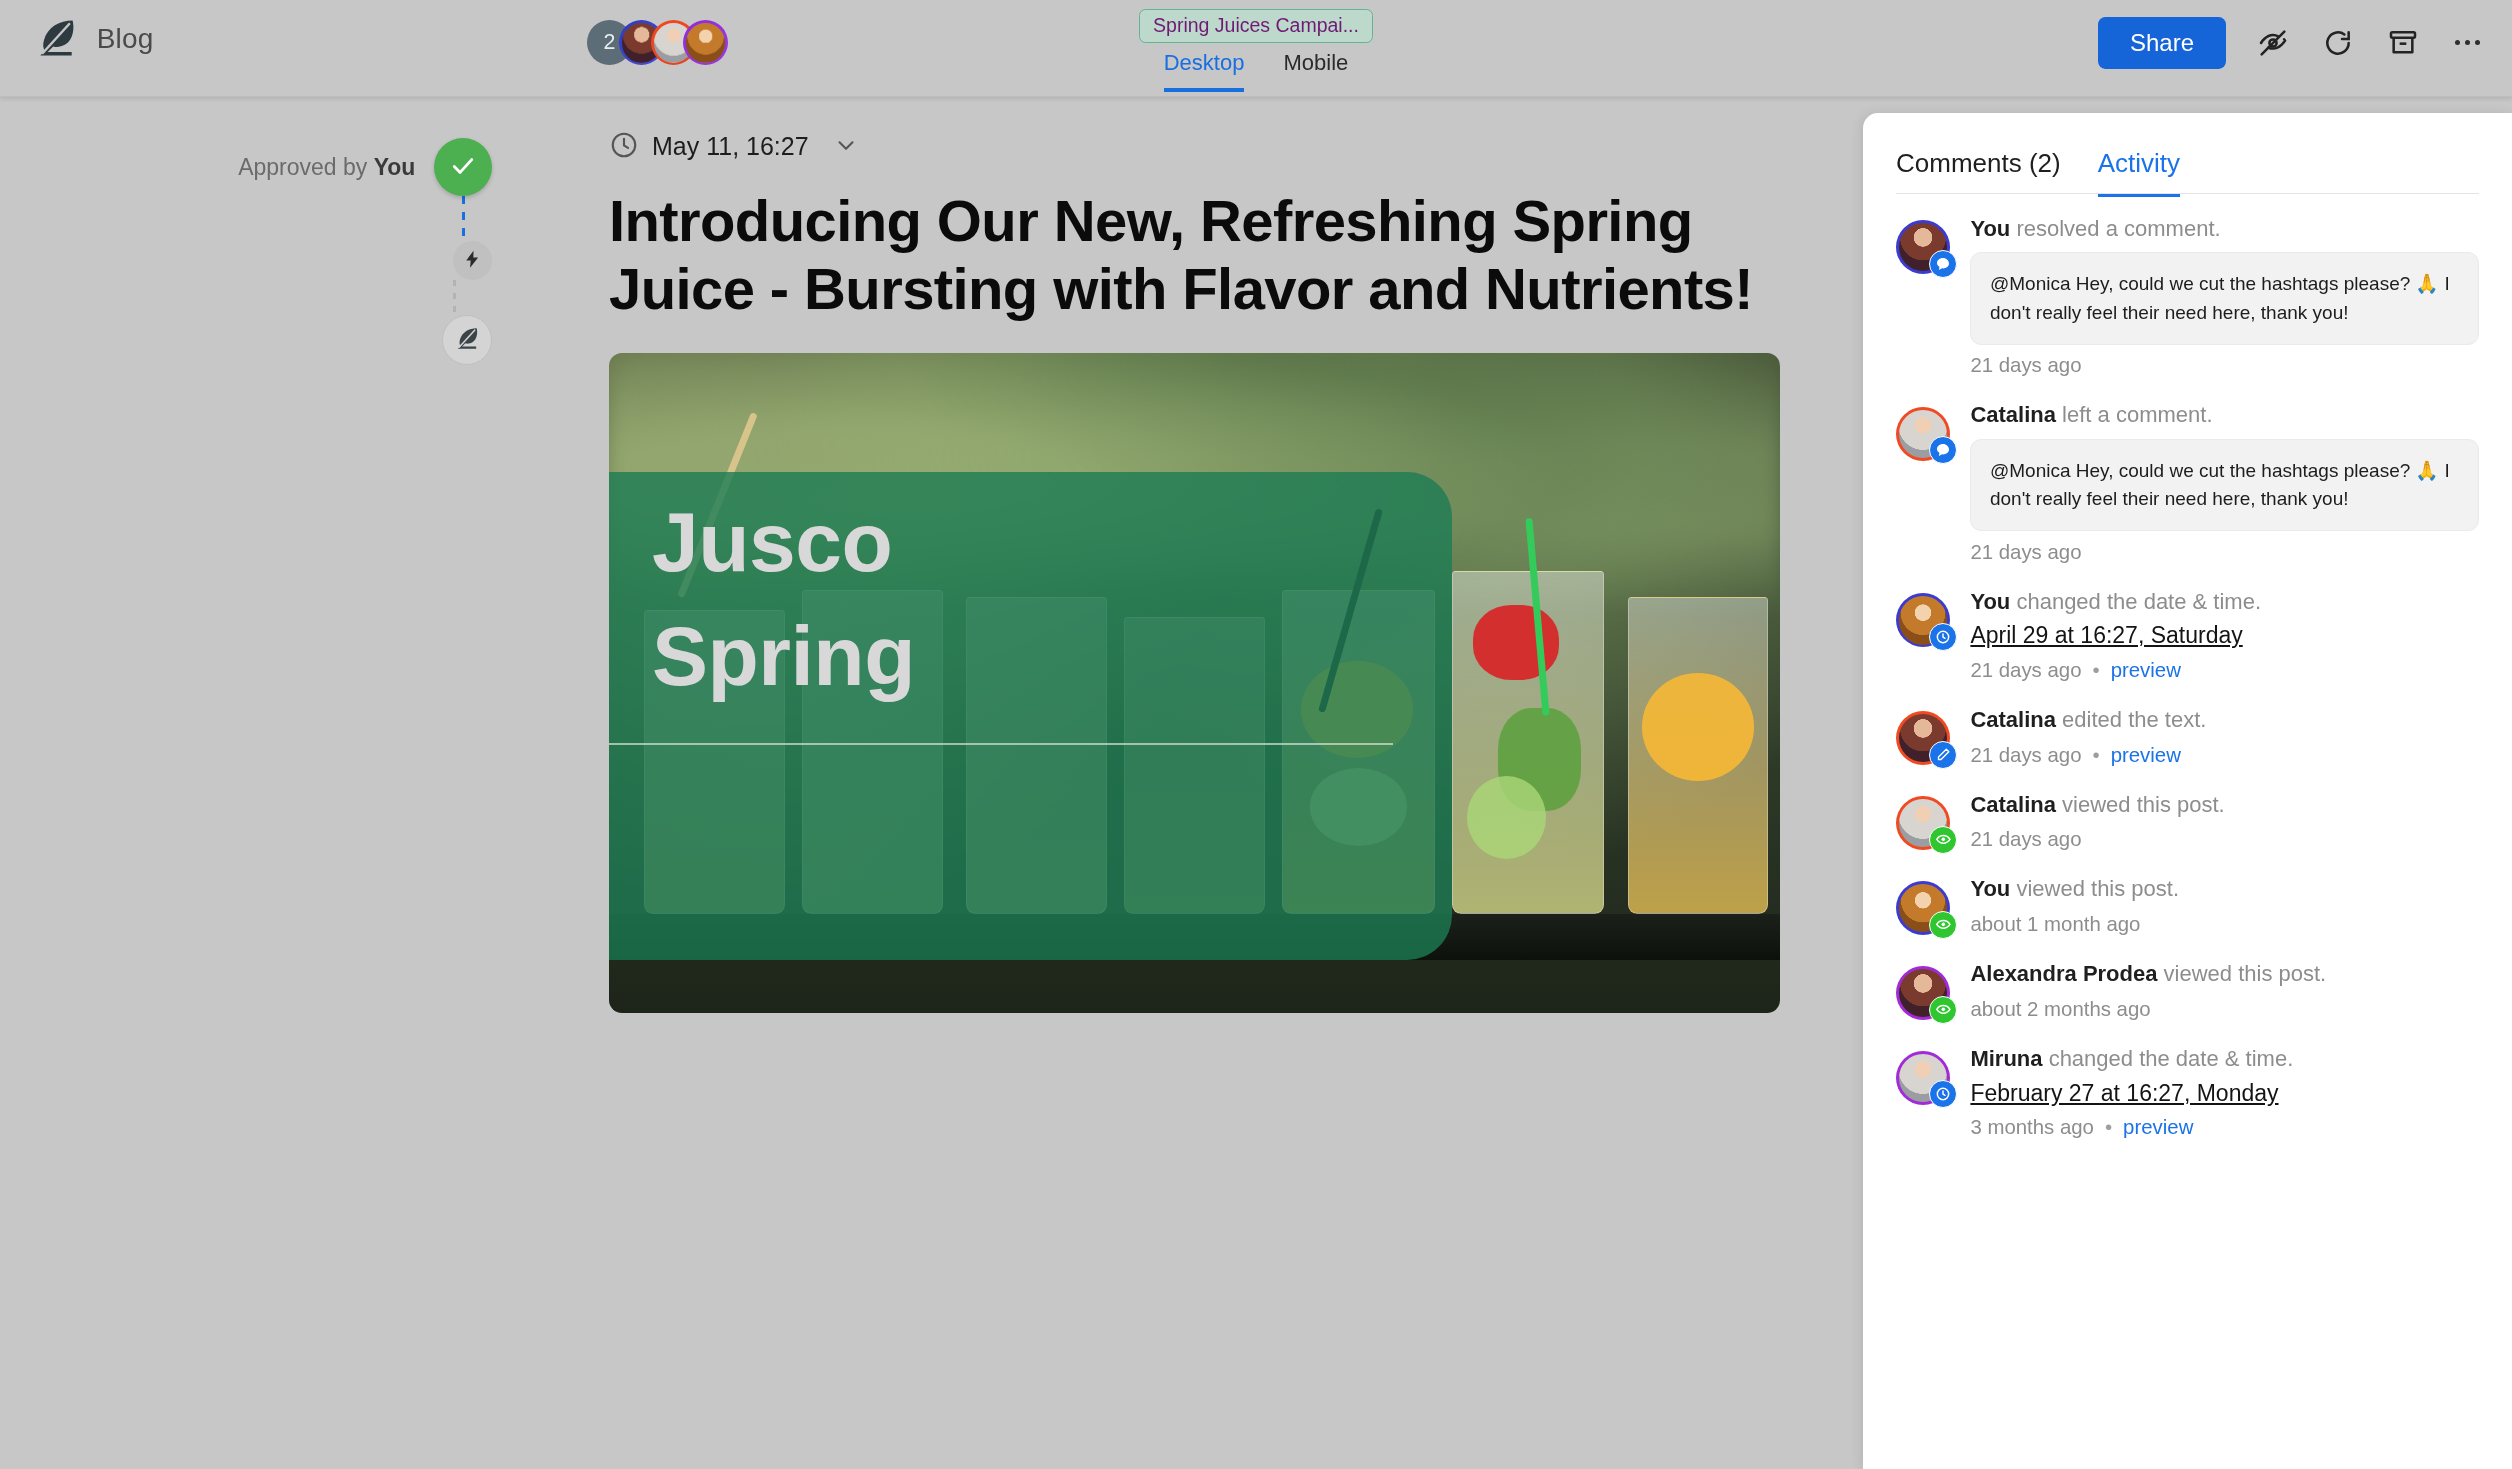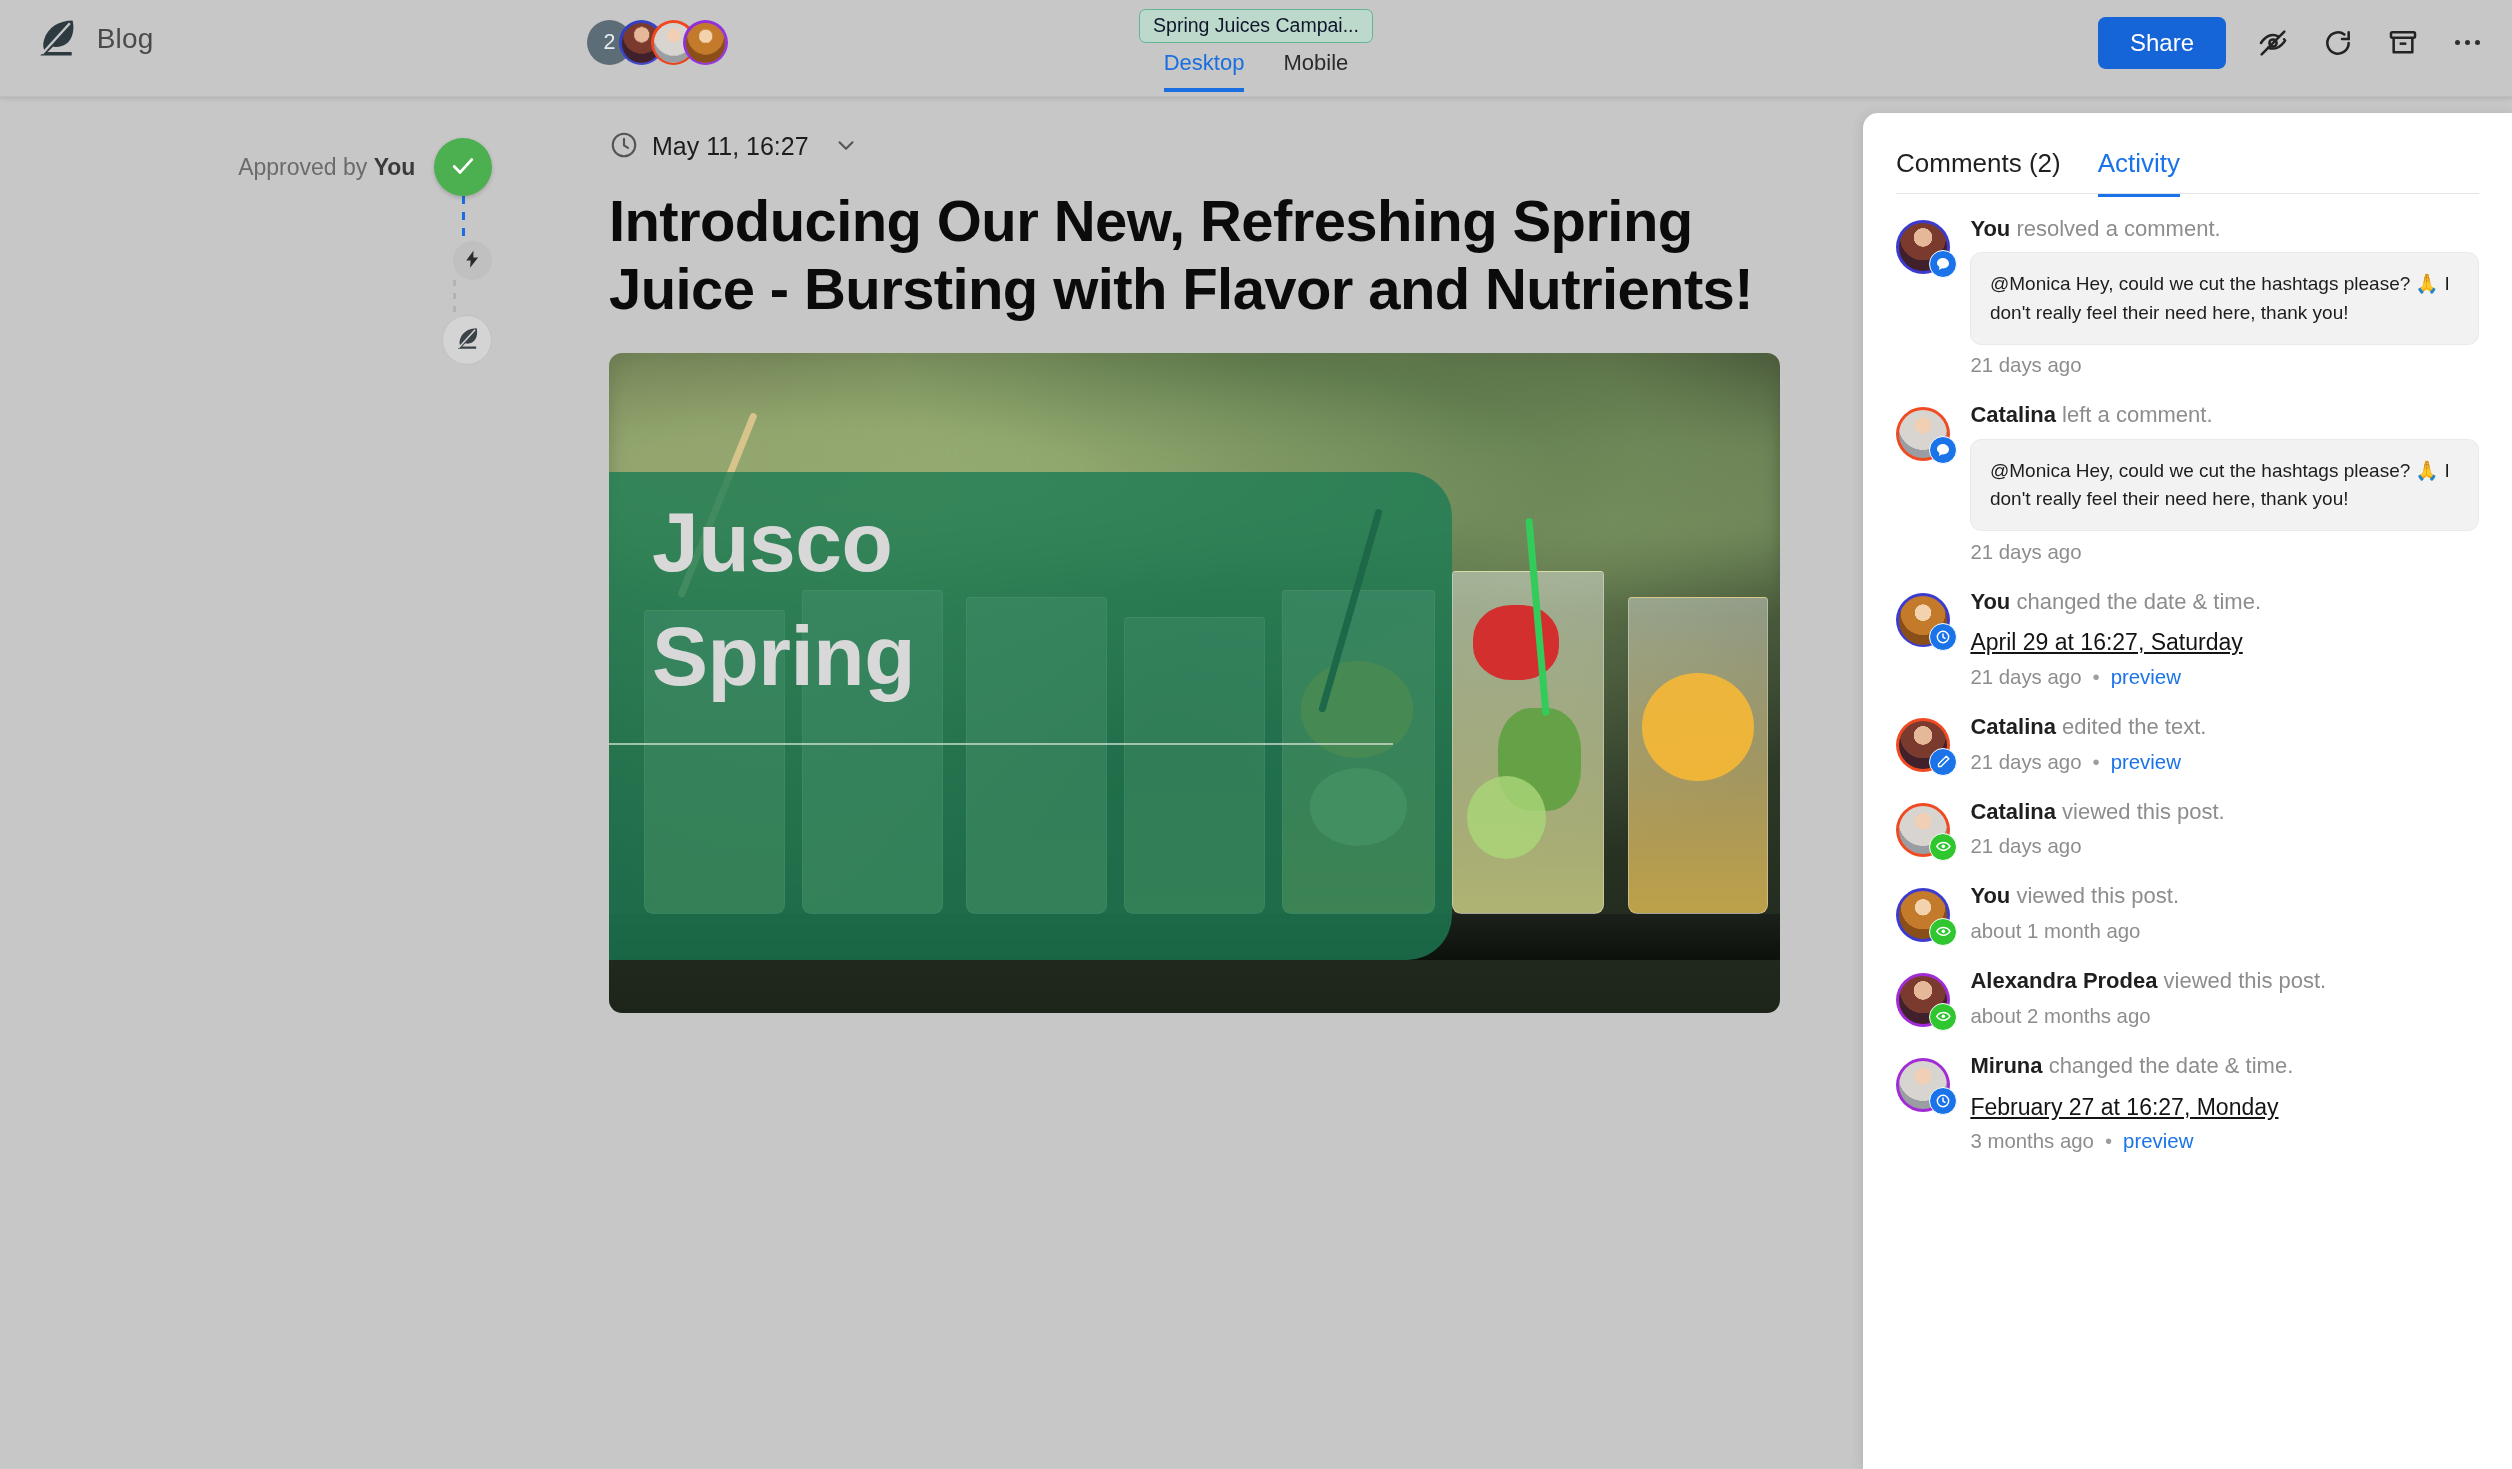--- a/index.html
+++ b/index.html
@@ -42,21 +42,21 @@
   .face-a { background: radial-gradient(circle at 50% 30%, #e6b89a 0 22%, #7a3a2e 23% 55%, #40202a 56% 100%); }
   .face-b { background: radial-gradient(circle at 50% 32%, #f0cfb5 0 20%, #d8d4cf 21% 60%, #9a9ea3 61% 100%); }
   .face-c { background: radial-gradient(circle at 50% 34%, #f3d3ae 0 20%, #c47a2b 21% 55%, #8a4f18 56% 100%); }
 
   
   .center-block {
     position: absolute; left: 0; right: 0; top: 9.3px;
     display: flex; flex-direction: column; align-items: center;
   }
   .campaign-chip {
-    border: 0.9px solid #63b396; background: #bcd9cc; color: #0f172a;
+    border: 0.9px solid #63b396; background: #bcd9cc; color: #701a75;
     border-radius: 6.5px; font-size: 19.5px; padding: 3.7px 13px 4.6px;
     max-width: 279px; white-space: nowrap; overflow: hidden;
   }
   .view-tabs { display: flex; gap: 39px; margin-top: 8.4px; }
   .view-tab {
     font-size: 22px; color: #2b2b2b; padding-bottom: 13px;
     border-bottom: 4.6px solid transparent; line-height: 1.1;
   }
   .view-tab.active { color: #1a6fe0; border-bottom-color: #1a6fe0; font-weight: 500; }
 
@@ -165,21 +165,21 @@
   .badge-green { background: #2fc62f; }
   .item-body { flex: 1; min-width: 0; }
   .item-head { font-size: 22px; color: #8d8d8d; line-height: 1.3; }
   .item-head b { color: #1f1f1f; font-weight: 700; }
   .bubble {
     margin-top: 9.3px; background: #f2f2f2; border: 0.9px solid #eaeaea;
     border-radius: 11px; padding: 16.7px 18.6px;
     font-size: 19px; line-height: 1.5; color: #1d1d1d;
   }
   .item-link {
-    display: block; margin-top: 13px; font-size: 23px; color: #141414;
+    display: block; margin-top: 6px; font-size: 23px; color: #141414;
     text-decoration: underline; cursor: pointer;
   }
   .item-meta { margin-top: 9.3px; font-size: 20.4px; color: #8d8d8d; display: flex; align-items: center; gap: 11px; }
   .item-meta .dot { color: #9e9e9e; }
   .item-meta a { color: #1a73e8; text-decoration: none; cursor: pointer; }
 </style>
 </head>
 <body>
 
 <div class="topbar">

